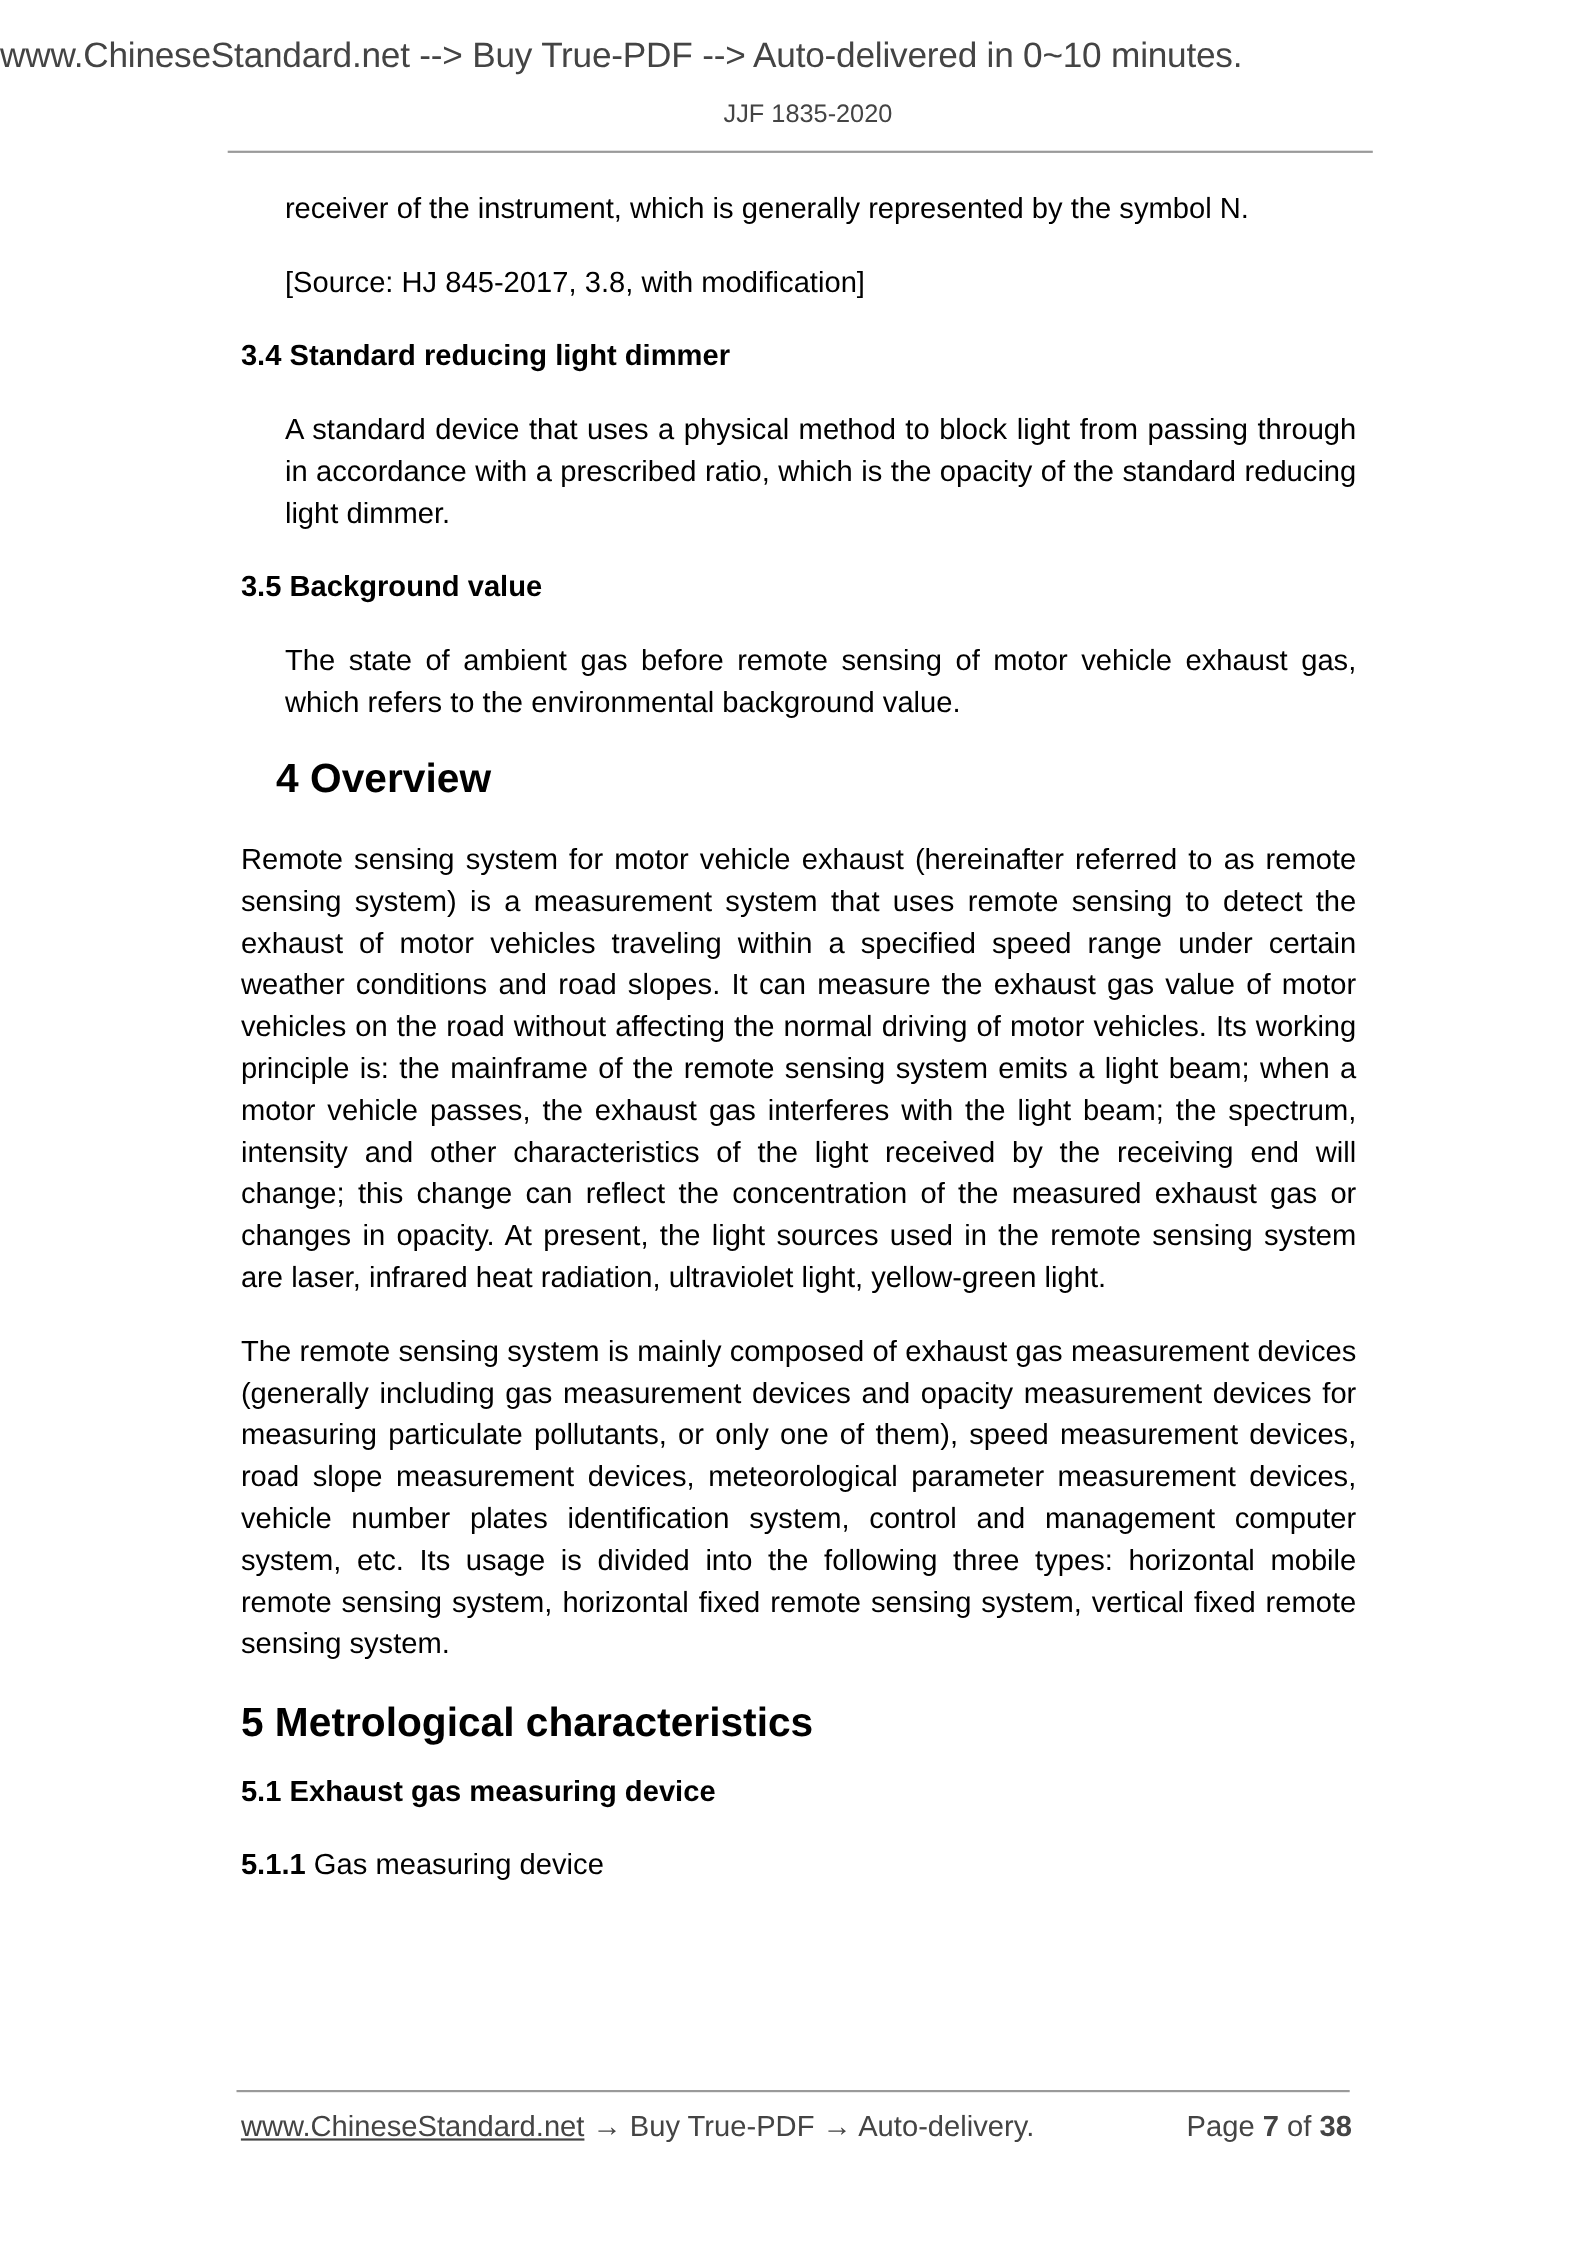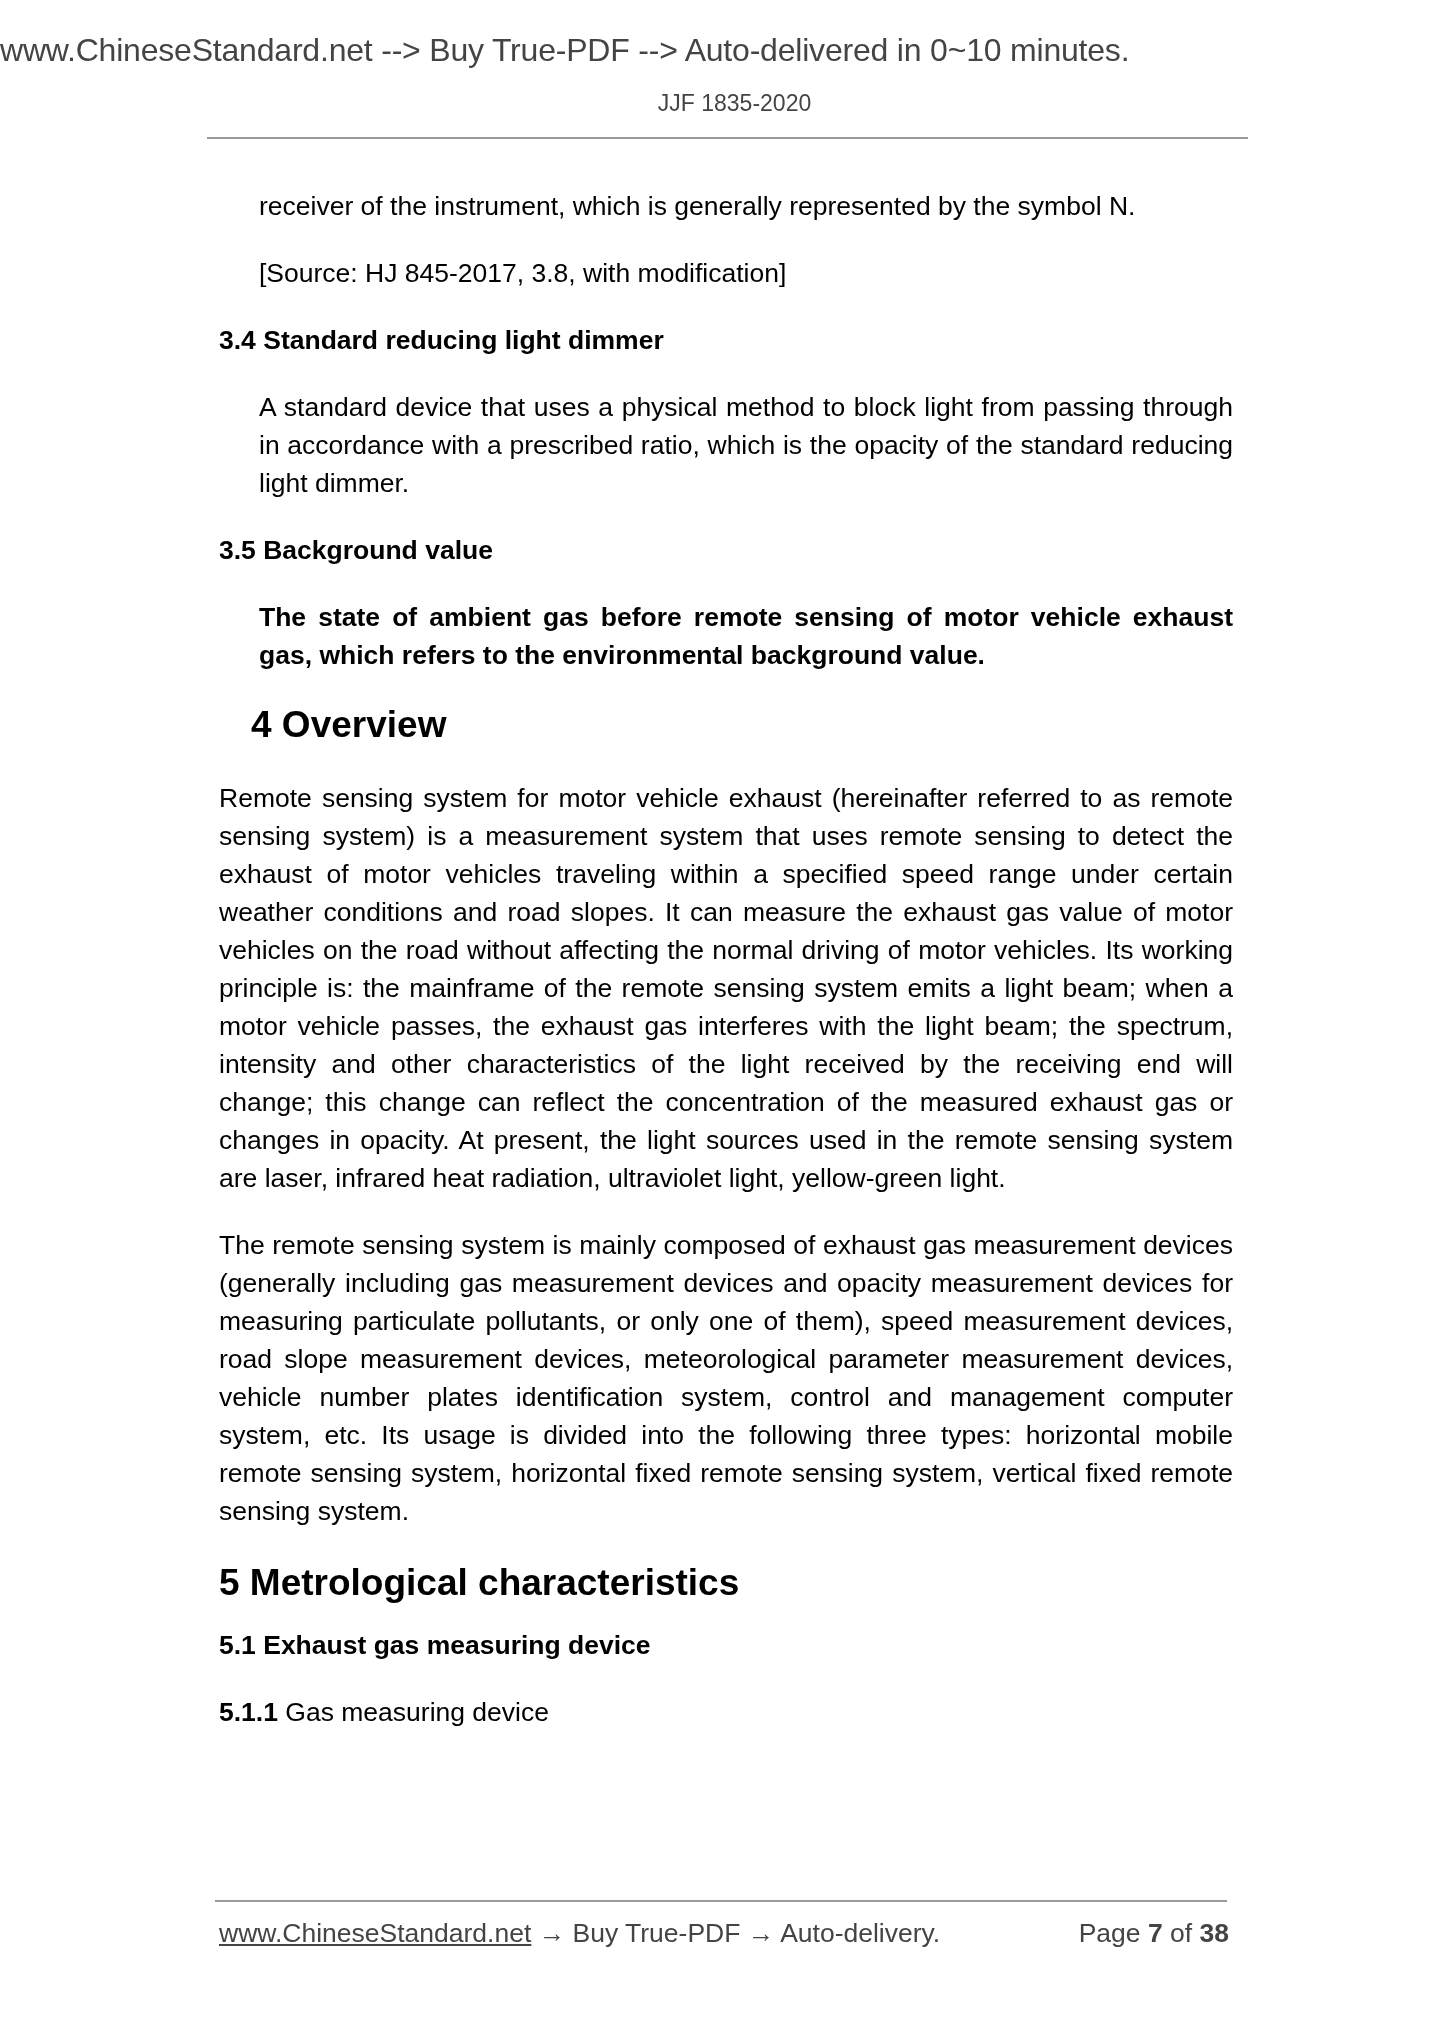--- a/index.html
+++ b/index.html
@@ -3,21 +3,21 @@
 <meta charset="utf-8">
 <style>
   html, body { margin: 0; padding: 0; background: #ffffff; }
   body { width: 1445px; height: 2044px; position: relative; overflow: hidden;
          font-family: "Liberation Sans", sans-serif; color: #000; }
   .hdr-banner { position: absolute; top: 32px; left: 0; width: 1445px; text-align: left;
                 font-size: 32px; color: #444; letter-spacing: -0.2px; }
   .hdr-std { position: absolute; top: 90px; left: 0; width: 1445px; text-align: center;
              font-size: 23px; color: #444; padding-left: 12px; }
   .hdr-rule { position: absolute; top: 137px; left: 207px; width: 1041px; height: 2px; background: #9a9a9a; }
-  .content { position: absolute; left: 219px; top: 187px; width: 1014px; }
+  .content { position: absolute; left: 219px; top: 170px; width: 1014px; }
   .p { font-size: 26.5px; line-height: 38px; text-align: justify; margin: 0; }
   .indent { padding-left: 40px; }
   .h3 { font-size: 26.5px; font-weight: bold; margin: 0; line-height: 38px; }
   .h2 { font-size: 37px; font-weight: bold; margin: 0; line-height: 48px; }
   .bold { font-weight: bold; }
   .ftr-rule { position: absolute; top: 1900px; left: 215px; width: 1012px; height: 2px; background: #9a9a9a; }
   .ftr { position: absolute; top: 1918px; left: 219px; width: 1010px; font-size: 26.5px; color: #444; }
   .ftr-left a { color: #444; text-decoration: underline; }
   .ftr-right { position: absolute; right: 0; top: 0; }
   .ftr-right b { color: #444; }
@@ -30,21 +30,21 @@
 <div class="hdr-rule"></div>
 
 <div class="content">
   <p class="p indent" style="margin-top:0;">receiver of the instrument, which is generally represented by the symbol N.</p>
   <p class="p indent" style="margin-top:29px;">[Source: HJ 845-2017, 3.8, with modification]</p>
 
   <h3 class="h3" style="margin-top:29px;">3.4 Standard reducing light dimmer</h3>
   <p class="p indent" style="margin-top:29px;">A standard device that uses a physical method to block light from passing through in accordance with a prescribed ratio, which is the opacity of the standard reducing light dimmer.</p>
 
   <h3 class="h3" style="margin-top:29px;">3.5 Background value</h3>
-  <p class="p indent" style="margin-top:29px;font-weight:bold;">The state of ambient gas before remote sensing of motor vehicle exhaust gas, which refers to the environmental background value.</p>
+  <p class="p indent" style="margin-top:29px;">The state of ambient gas before remote sensing of motor vehicle exhaust gas, which refers to the environmental background value.</p>
 
   <h2 class="h2" style="margin-top:27px;margin-left:32px;">4 Overview</h2>
   <p class="p" style="margin-top:30px;">Remote sensing system for motor vehicle exhaust (hereinafter referred to as remote sensing system) is a measurement system that uses remote sensing to detect the exhaust of motor vehicles traveling within a specified speed range under certain weather conditions and road slopes. It can measure the exhaust gas value of motor vehicles on the road without affecting the normal driving of motor vehicles. Its working principle is: the mainframe of the remote sensing system emits a light beam; when a motor vehicle passes, the exhaust gas interferes with the light beam; the spectrum, intensity and other characteristics of the light received by the receiving end will change; this change can reflect the concentration of the measured exhaust gas or changes in opacity. At present, the light sources used in the remote sensing system are laser, infrared heat radiation, ultraviolet light, yellow-green light.</p>
   <p class="p" style="margin-top:29px;">The remote sensing system is mainly composed of exhaust gas measurement devices (generally including gas measurement devices and opacity measurement devices for measuring particulate pollutants, or only one of them), speed measurement devices, road slope measurement devices, meteorological parameter measurement devices, vehicle number plates identification system, control and management computer system, etc. Its usage is divided into the following three types: horizontal mobile remote sensing system, horizontal fixed remote sensing system, vertical fixed remote sensing system.</p>
 
   <h2 class="h2" style="margin-top:29px;">5 Metrological characteristics</h2>
   <h3 class="h3" style="margin-top:19px;">5.1 Exhaust gas measuring device</h3>
   <p class="p" style="margin-top:29px;"><span class="bold">5.1.1</span><span> Gas measuring device</span></p>
 </div>
 

